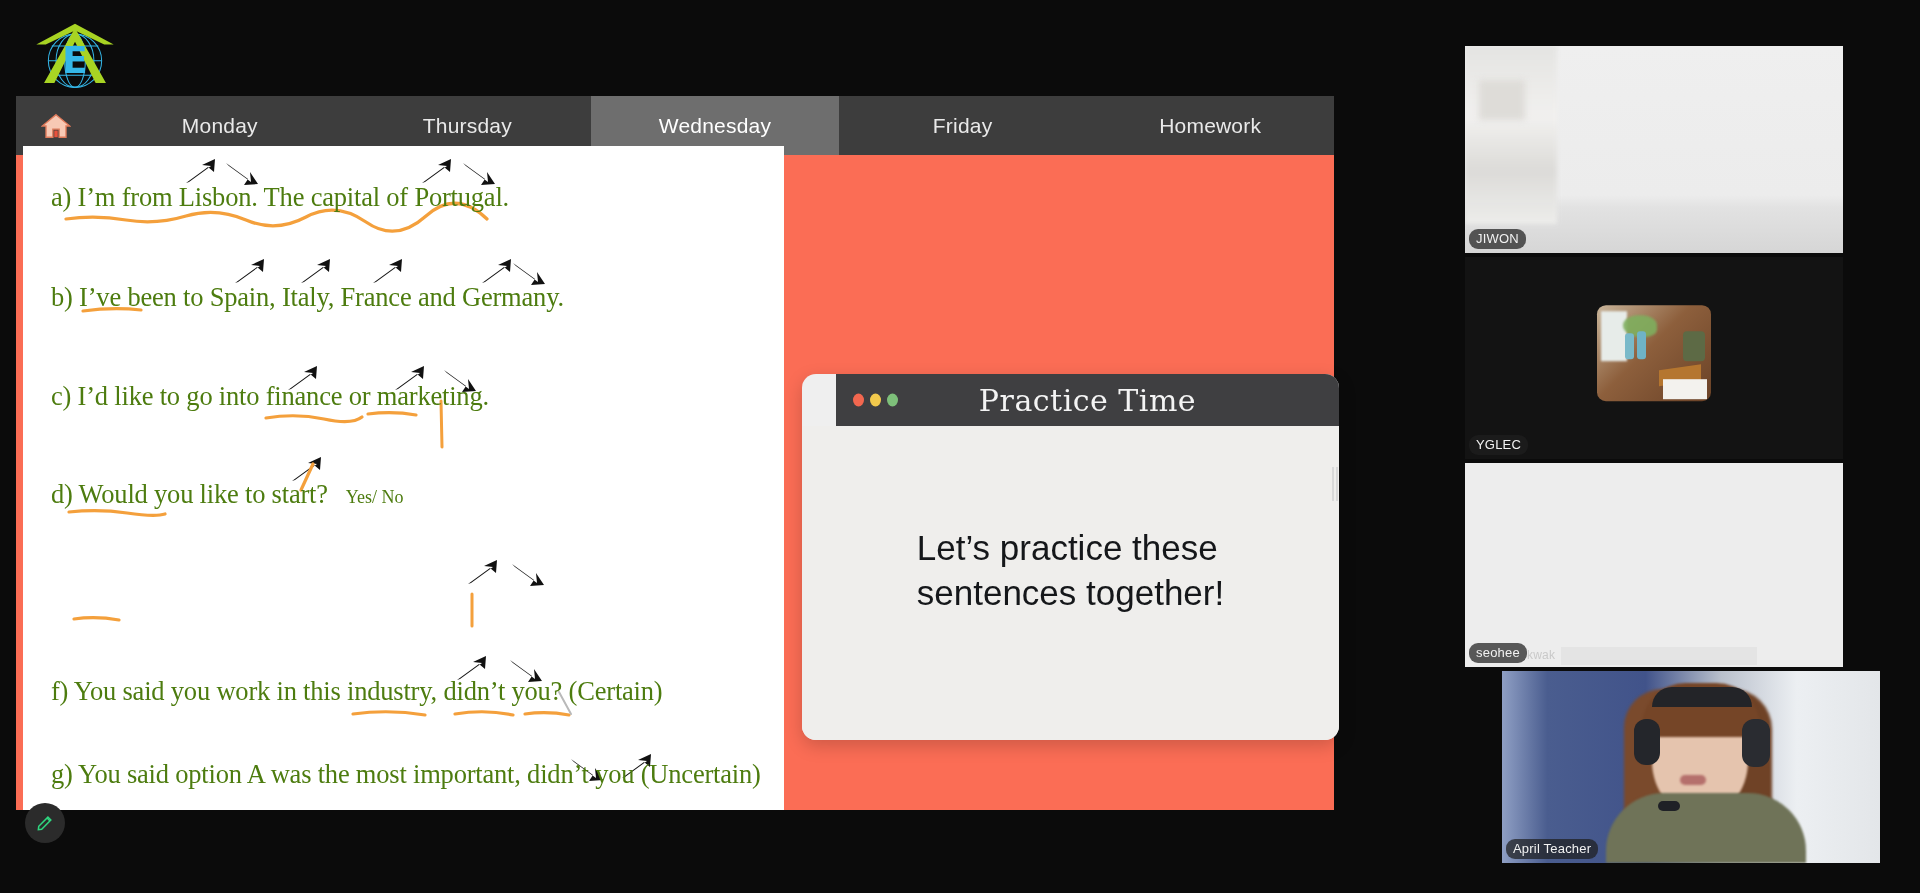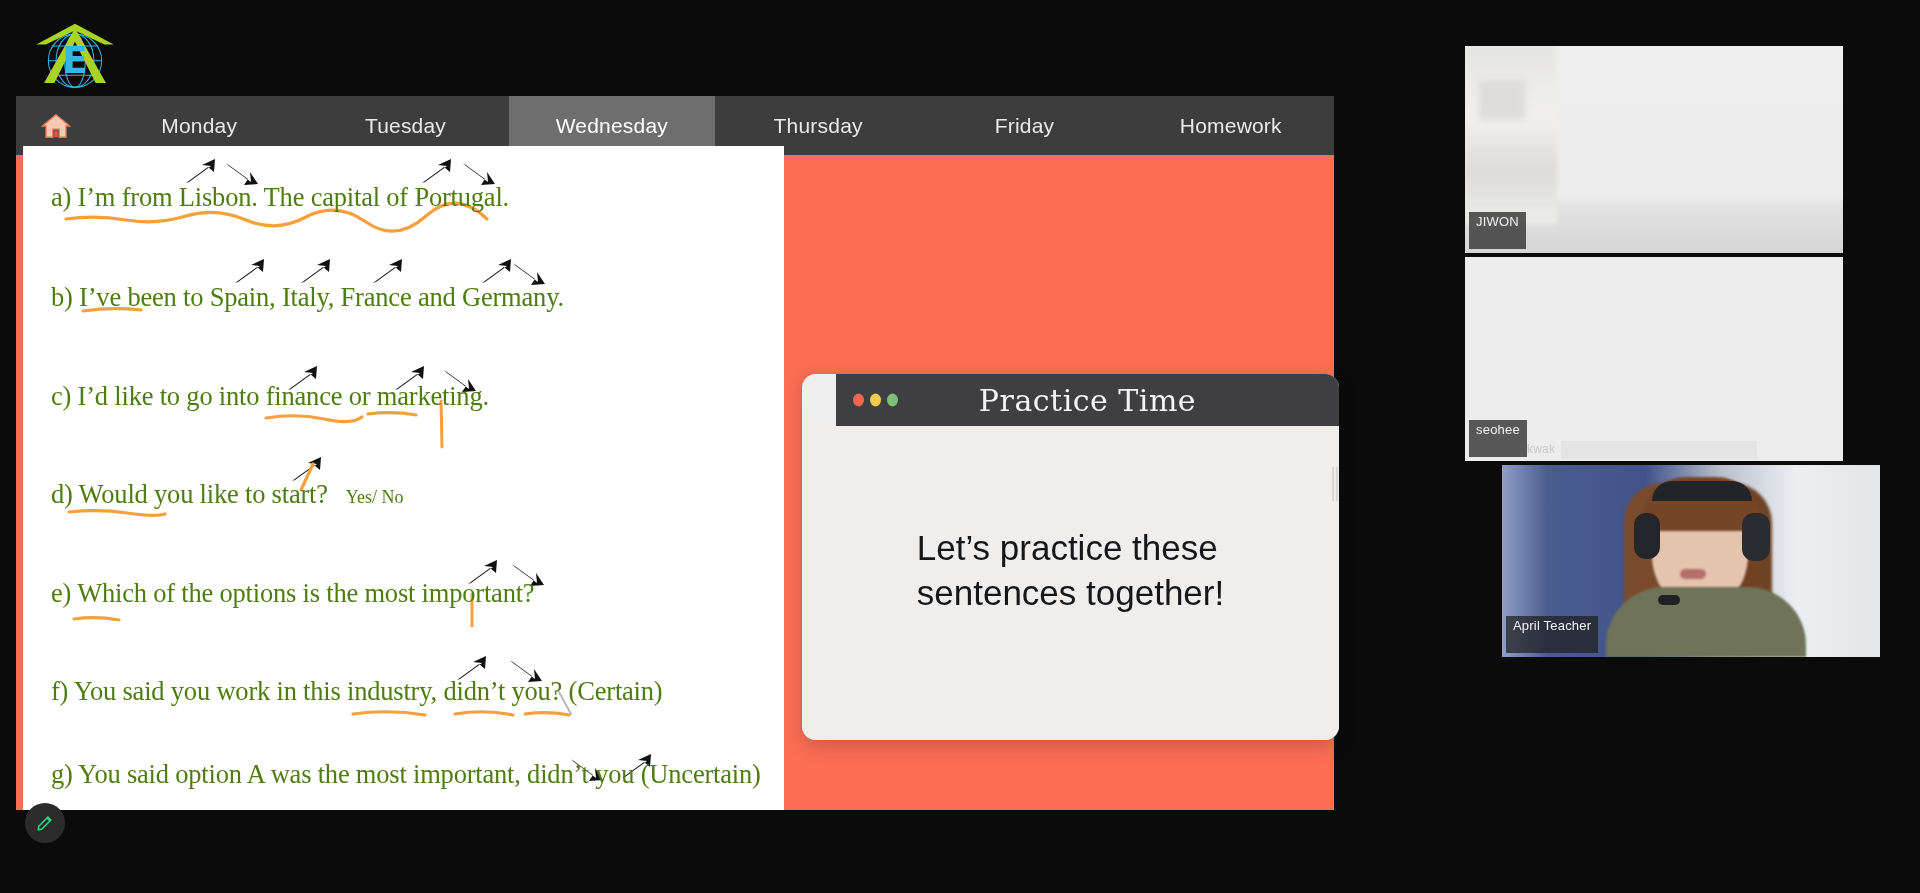--- a/index.html
+++ b/index.html
@@ -112,21 +112,21 @@
   
   .rail { position: absolute; left: 1465px; top: 46px; width: 378px; }
   .tile {
     position: relative; width: 378px; margin-bottom: 4px;
     background: #111; overflow: hidden;
   }
   .tile .feed { position: absolute; inset: 0; }
   .name {
     position: absolute; left: 4px; bottom: 4px;
     background: rgba(30,30,30,.72); color: #f2f2f2;
-    font-size: 13px; padding: 2px 7px 20px; border-radius: 0;
+    font-size: 13px; padding: 2px 7px 3px; border-radius: 9px;
     letter-spacing: .2px; white-space: nowrap; text-align: center;
   }
   .tile.active { outline: 3px solid #2fd67f; outline-offset: -3px; margin-left: 37px; }
 
   .t1 { height: 207px; }
   .t2 { height: 202px; }
   .t3 { height: 204px; }
   .t4 { height: 192px; }
 
   
@@ -205,23 +205,22 @@
   <div class="board">
 
     <div class="tabbar">
       <div class="tab-home">
         <svg viewBox="0 0 24 24" aria-hidden="true">
           <path d="M12 3 L23 12 L20 12 L20 21 L14.5 21 L14.5 14.5 L9.5 14.5 L9.5 21 L4 21 L4 12 L1 12 Z" fill="#f7c9b4" stroke="#e07a5a" stroke-width="1.1"></path>
           <rect x="10.6" y="15.6" width="2.8" height="5.4" fill="#e8523c"></rect>
         </svg>
       </div>
       <div class="tab">Monday</div>
-      <div class="tab">Tuesday</div>
+      <div class="tab">Thursday</div>
       <div class="tab active">Wednesday</div>
-      <div class="tab">Thursday</div>
       <div class="tab">Friday</div>
       <div class="tab">Homework</div>
     </div>
 
     <div class="page">
       <div class="lines">
 
         <svg class="ann" style="left:0;top:0;width:761px;height:664px;" aria-hidden="true">
           <g fill="#111">
 
@@ -274,21 +273,20 @@
             <path d="M536 546 l12 22" stroke="#b9b9b9" stroke-width="2"></path>
           </g>
         </svg>
 
         <div class="line" style="top:36px;">a) I’m from Lisbon. The capital of Portugal.</div>
         <div class="line" style="top:136px;">b) I’ve been to Spain, Italy, France and Germany.</div>
         <div class="line" style="top:235px;">c) I’d like to go into finance or marketing.</div>
         <div class="line" style="top:333px;">
           <span>d) Would you like to start?</span><span class="small">Yes/ No</span>
         </div>
-        <div class="line" style="top:432px;">e) Which of the options is the most important?</div>
         <div class="line" style="top:530px;">f) You said you work in this industry, didn’t you? (Certain)</div>
         <div class="line" style="top:613px;">g) You said option A was the most important, didn’t you (Uncertain)</div>
       </div>
     </div>
 
     <div class="card">
       <div class="card-head">
         <div class="dots">
           <span class="d1"></span>
           <span class="d2"></span>
@@ -317,20 +315,34 @@
     </svg>
   </div>
 
   <div class="rail">
 
     <div class="tile t1">
       <div class="feed feed-jiwon"></div>
       <div class="name">JIWON</div>
     </div>
 
+    <div class="tile t2">
+      <div class="feed feed-yglec">
+        <div class="thumb">
+          <div class="win"></div>
+            <div class="leaf"></div>
+          <div class="plant1"></div>
+            <div class="plant2"></div>
+          <div class="chair"></div>
+            <div class="desk"></div>
+            <div class="paper"></div>
+        </div>
+      </div>
+      <div class="name">YGLEC</div>
+    </div>
 
     <div class="tile t3">
       <div class="feed feed-seohee"></div>
       <div class="seohee-sub">kwak</div>
       <div class="name">seohee</div>
     </div>
 
     <div class="tile t4 active">
       <div class="feed feed-april">
         <div class="april-hair-l"></div>

